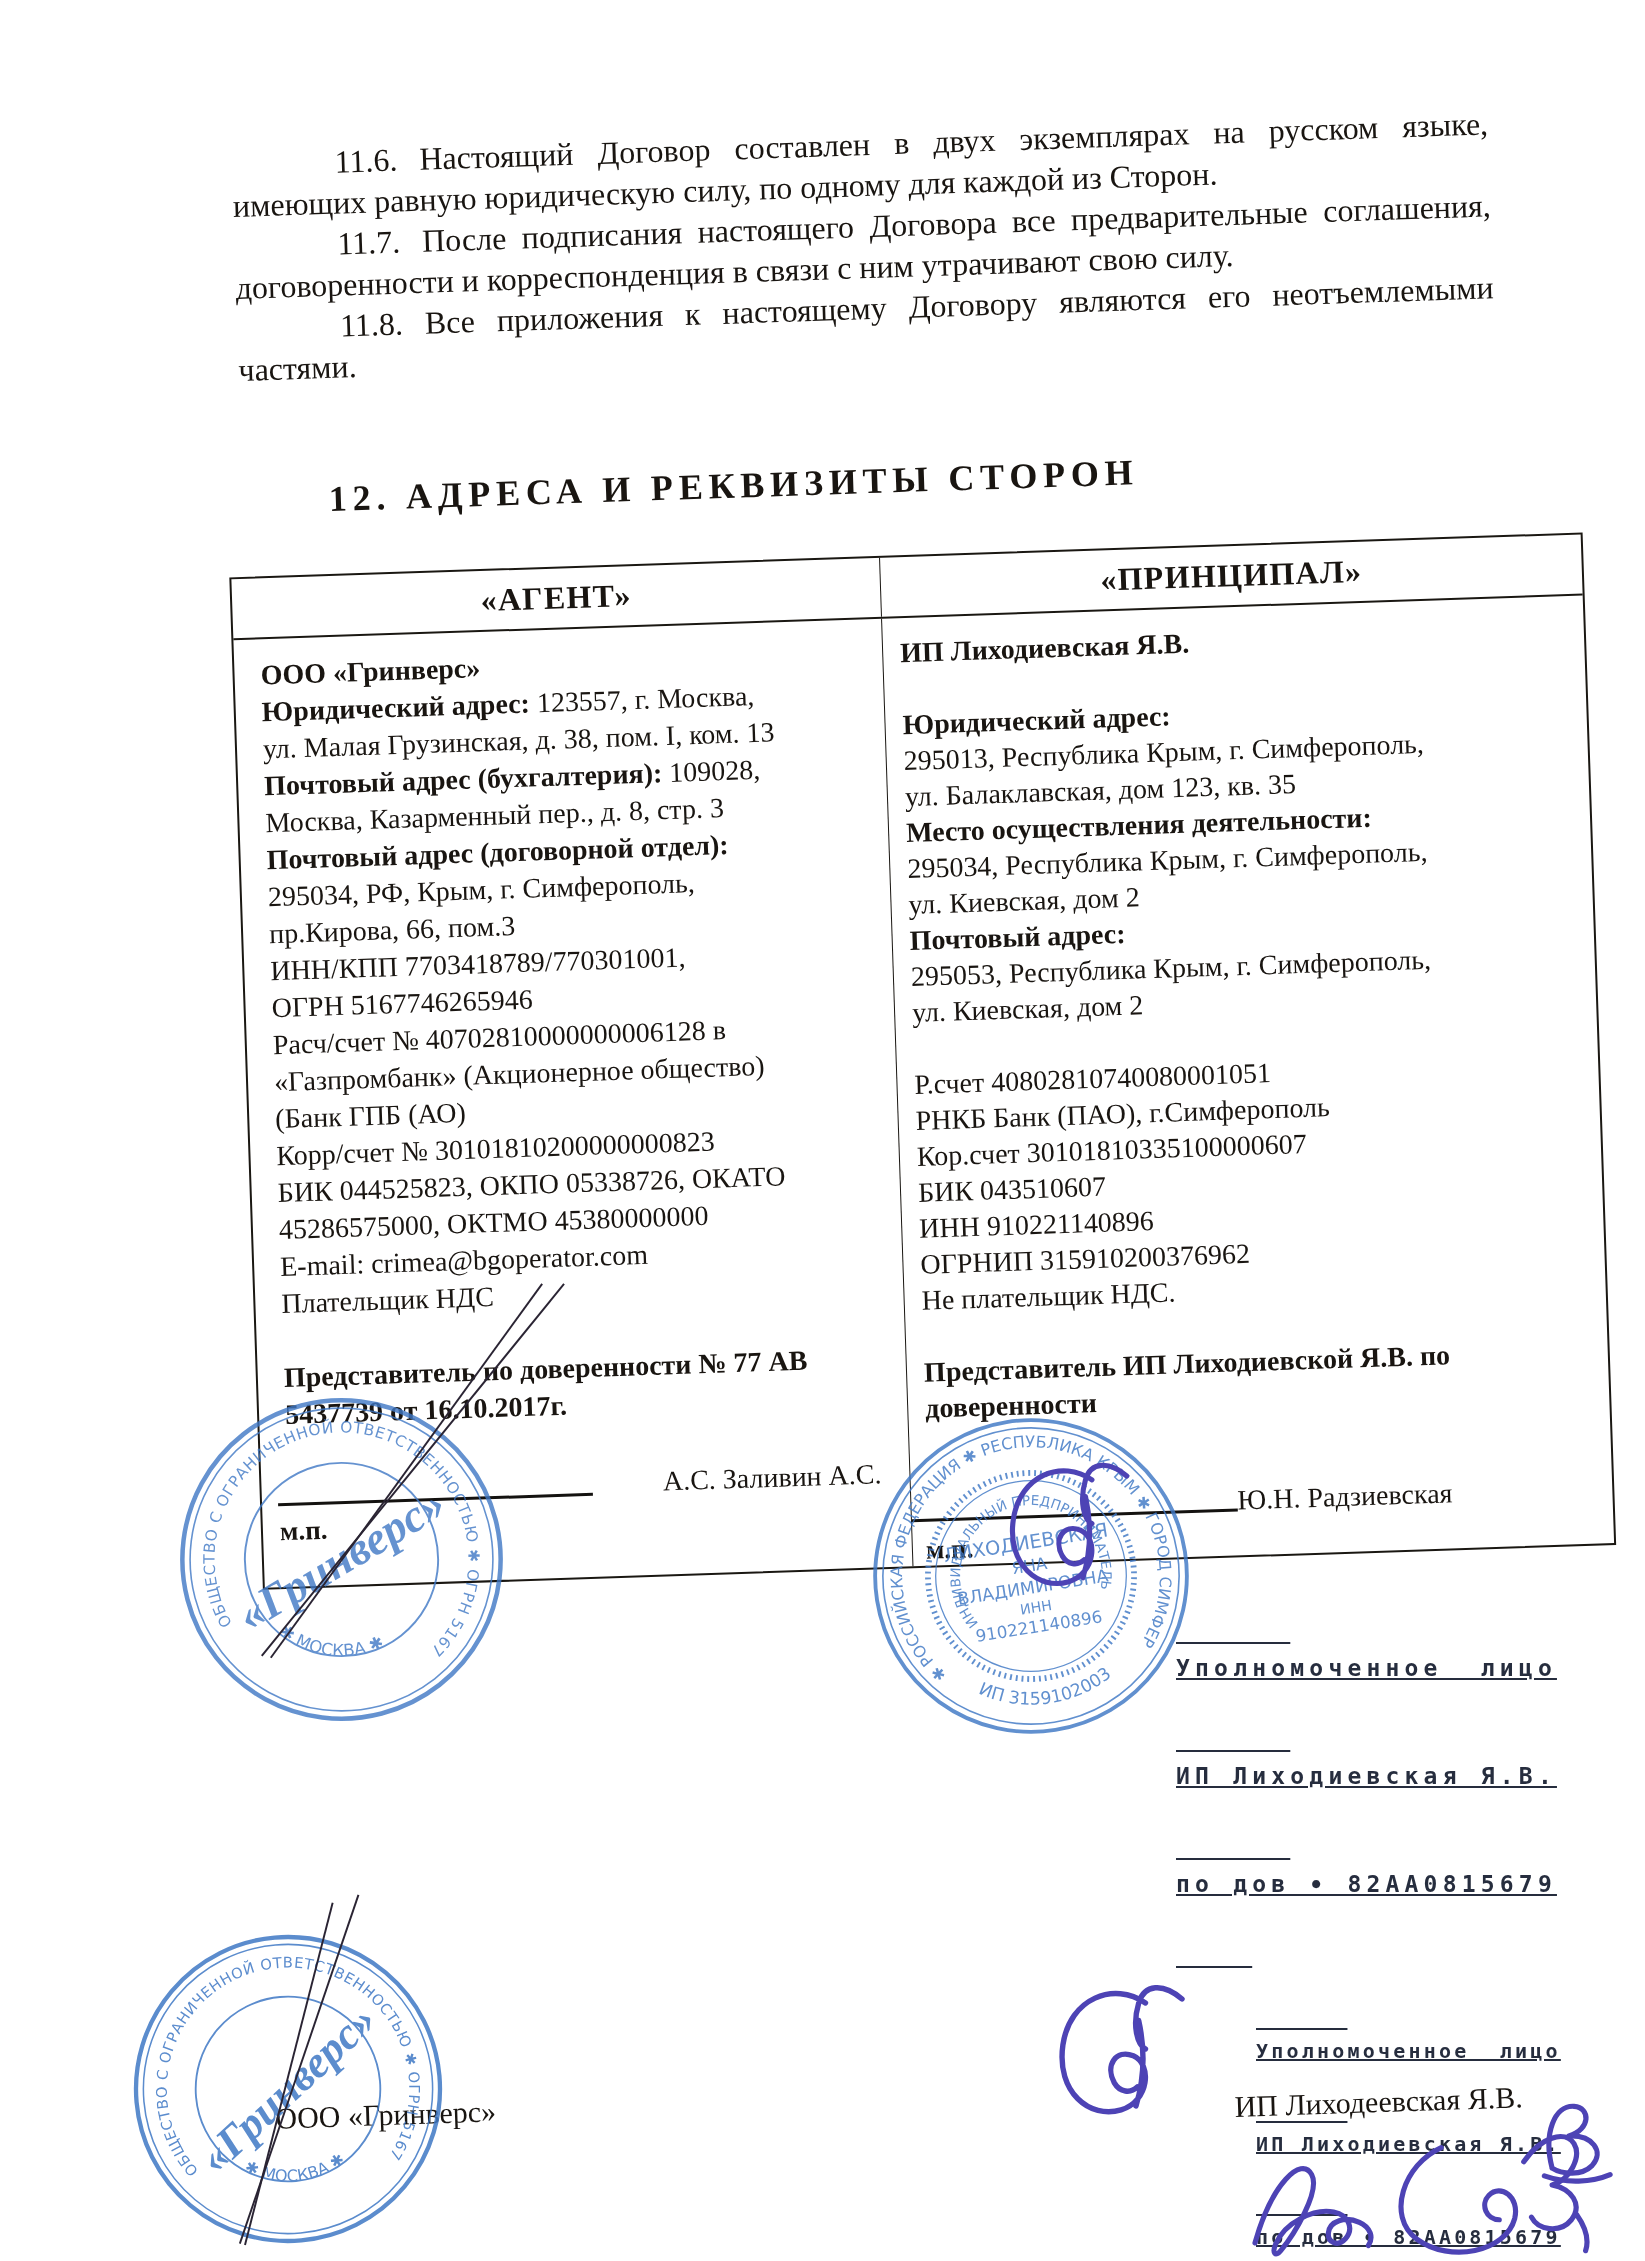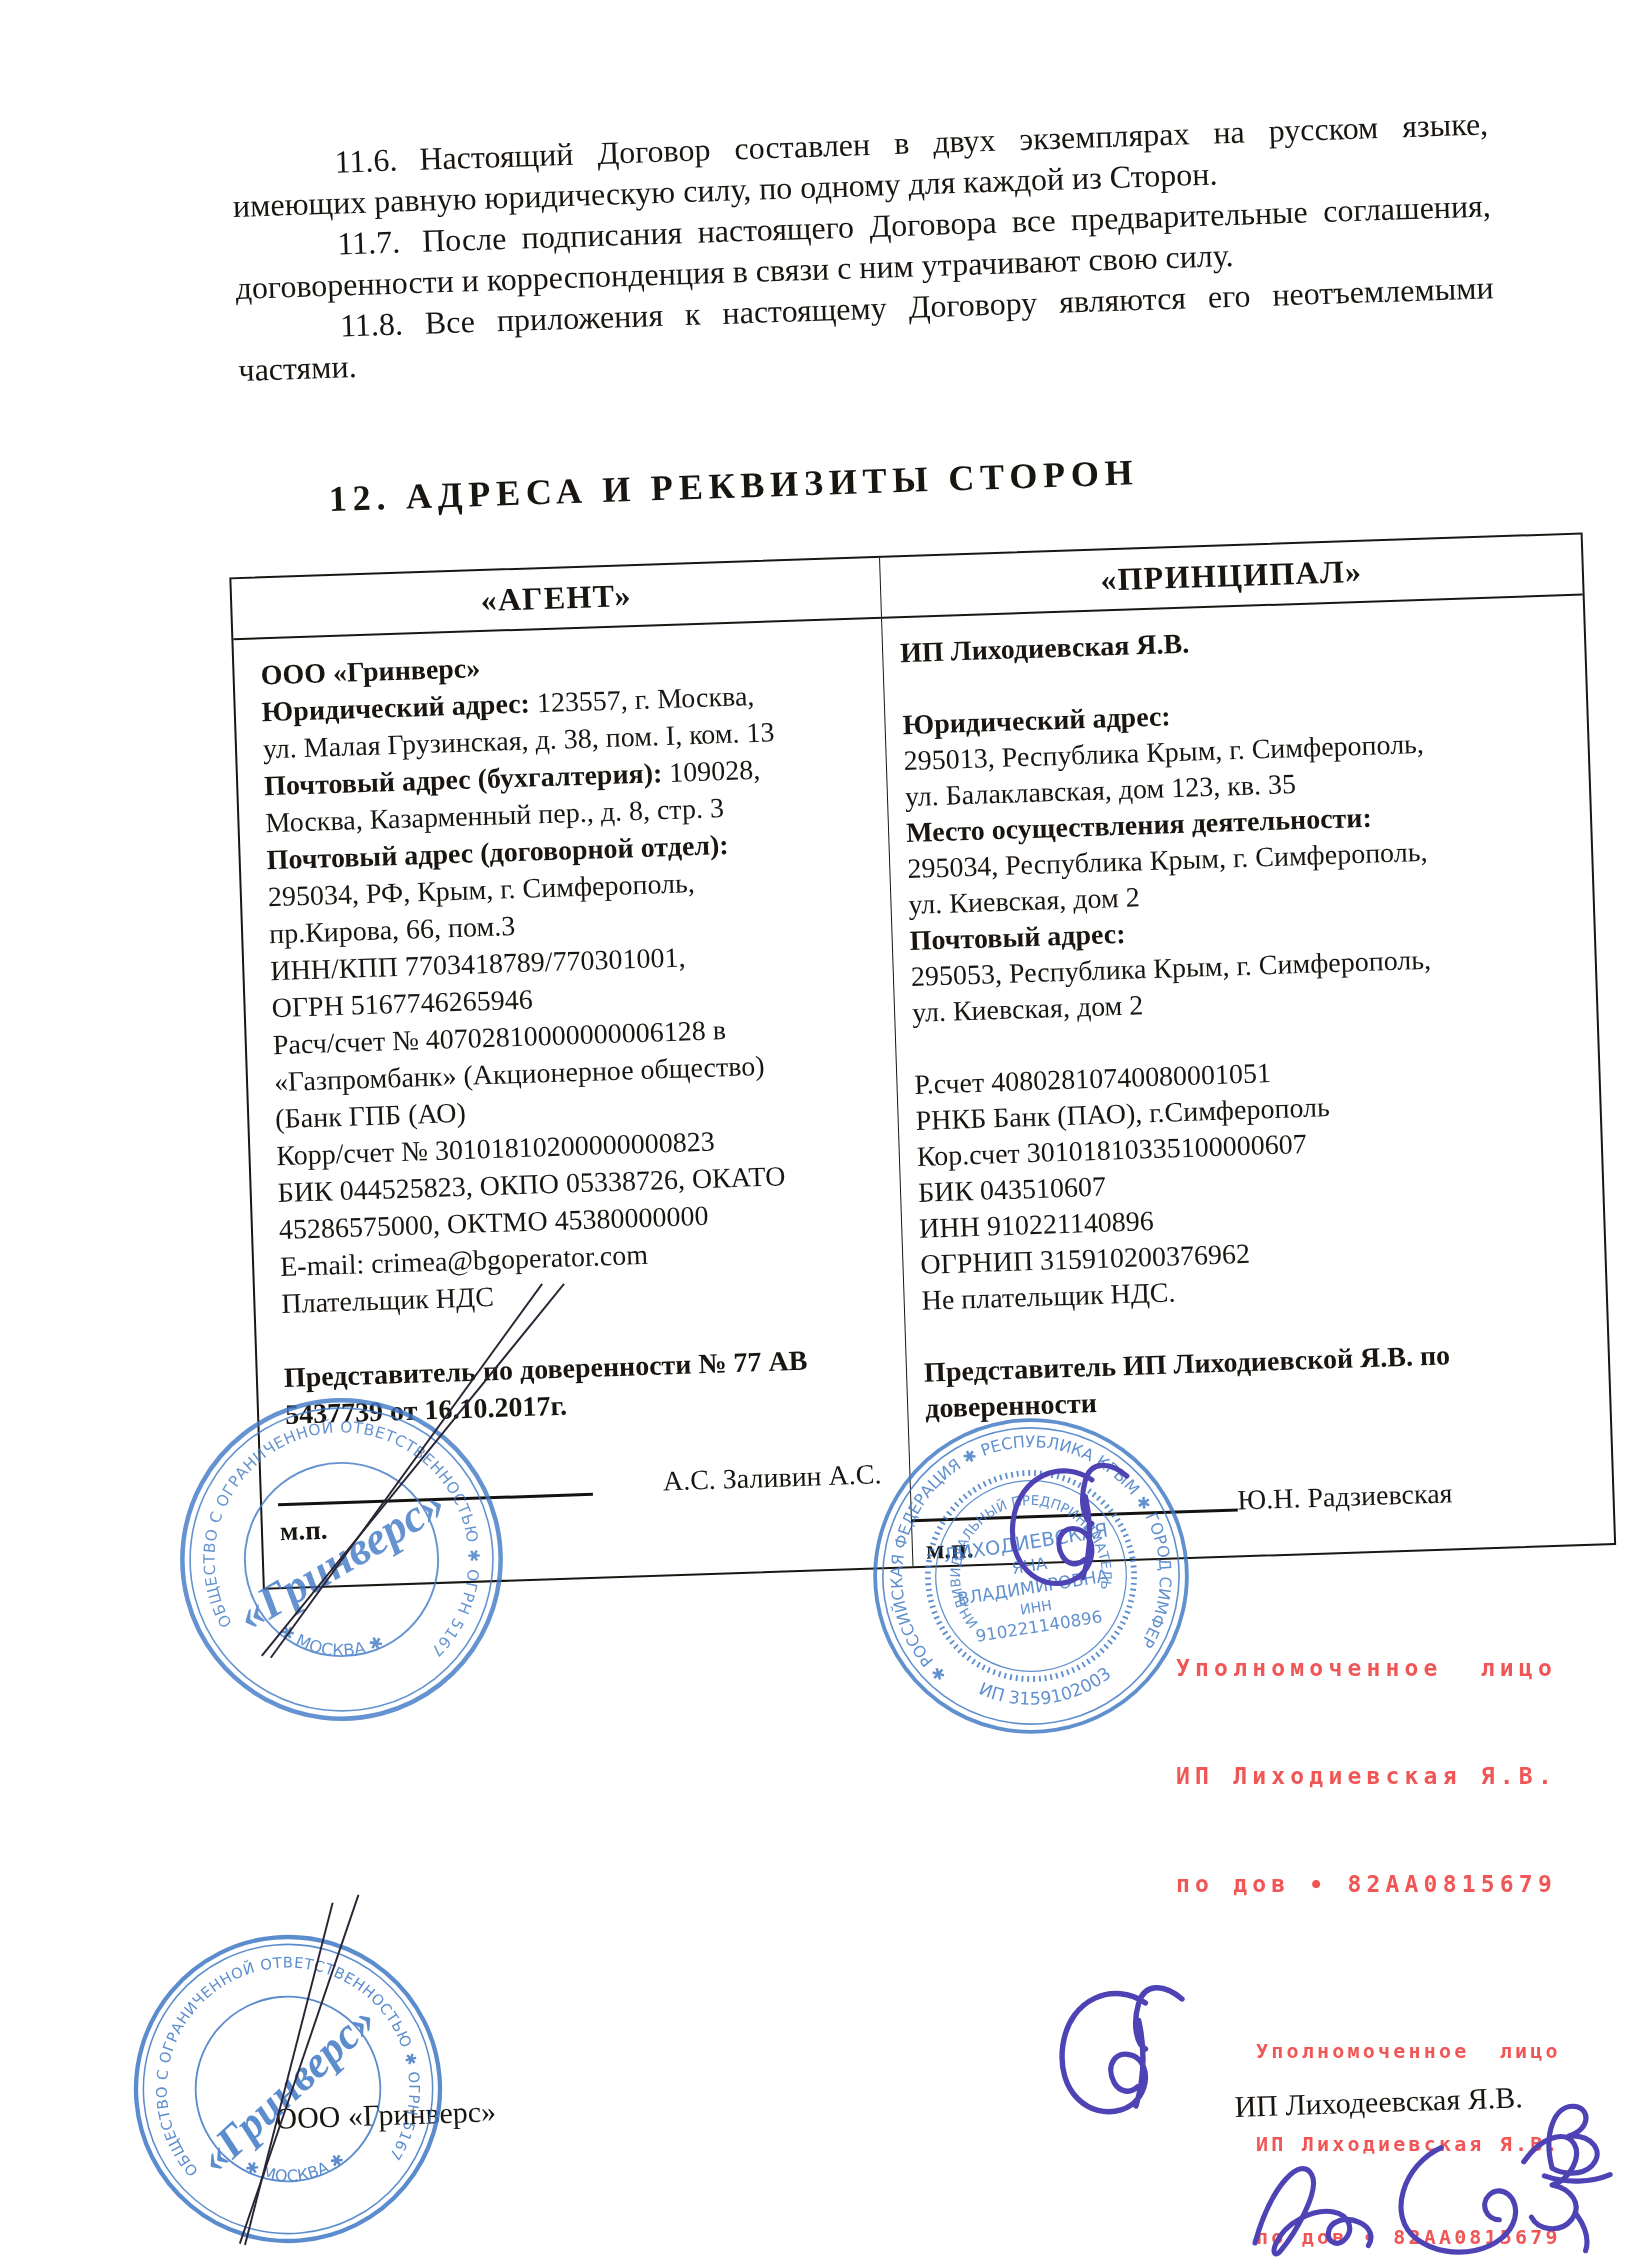--- a/index.html
+++ b/index.html
@@ -44,22 +44,22 @@
   .caption.principal{left:1202px;top:2103px;}
 
   
   .stamps{position:absolute;inset:0;pointer-events:none;}
   .seal{position:absolute;}
   .seal svg{width:100%;height:100%;}
   .seal-gv1{left:174px;top:1392px;width:335px;height:335px;transform:rotate(7deg);opacity:.8;}
   .seal-ip{left:870px;top:1415px;width:322px;height:322px;transform:rotate(-9deg);opacity:.82;}
   .seal-gv2{left:128px;top:1929px;width:320px;height:320px;transform:rotate(-5deg);opacity:.85;}
 
-  .rect-stamp{position:absolute;color:#ef4444;font-family:"DejaVu Sans Mono","Liberation Mono",monospace;
-    font-weight:bold;white-space:pre;opacity:.9;}
+  .rect-stamp{position:absolute;color:#0f172a;font-family:"DejaVu Sans Mono","Liberation Mono",monospace;
+    font-weight:bold;white-space:pre;opacity:.9;text-decoration:underline;}
   .rect-stamp.mid{left:1176px;top:1578px;font-size:23px;line-height:36px;letter-spacing:5.2px;}
   .rect-stamp.bottom{left:1256px;top:1974px;font-size:20px;line-height:31px;letter-spacing:3.2px;}
 
   .ink{position:absolute;left:0;top:0;}
 </style>
 </head>
 <body>
 
 <div class="page">
 

